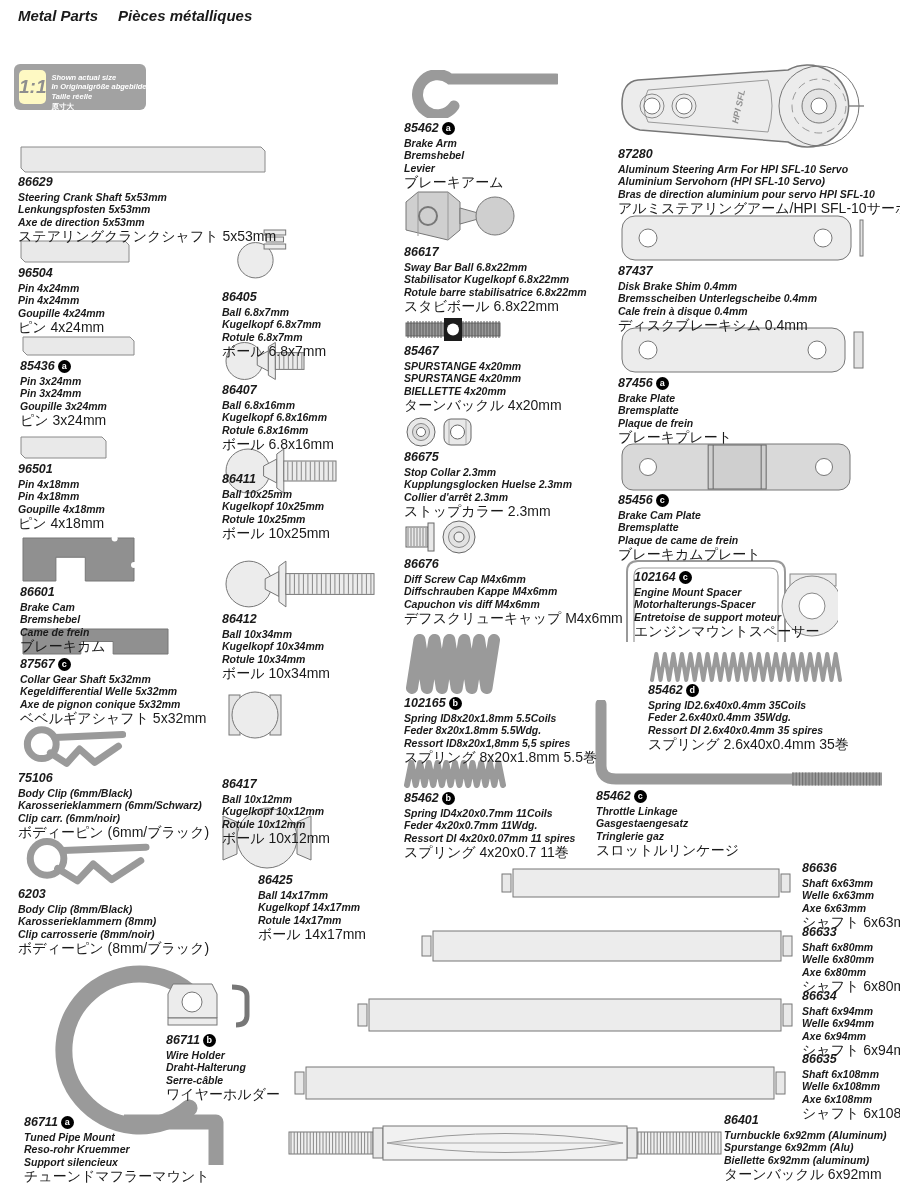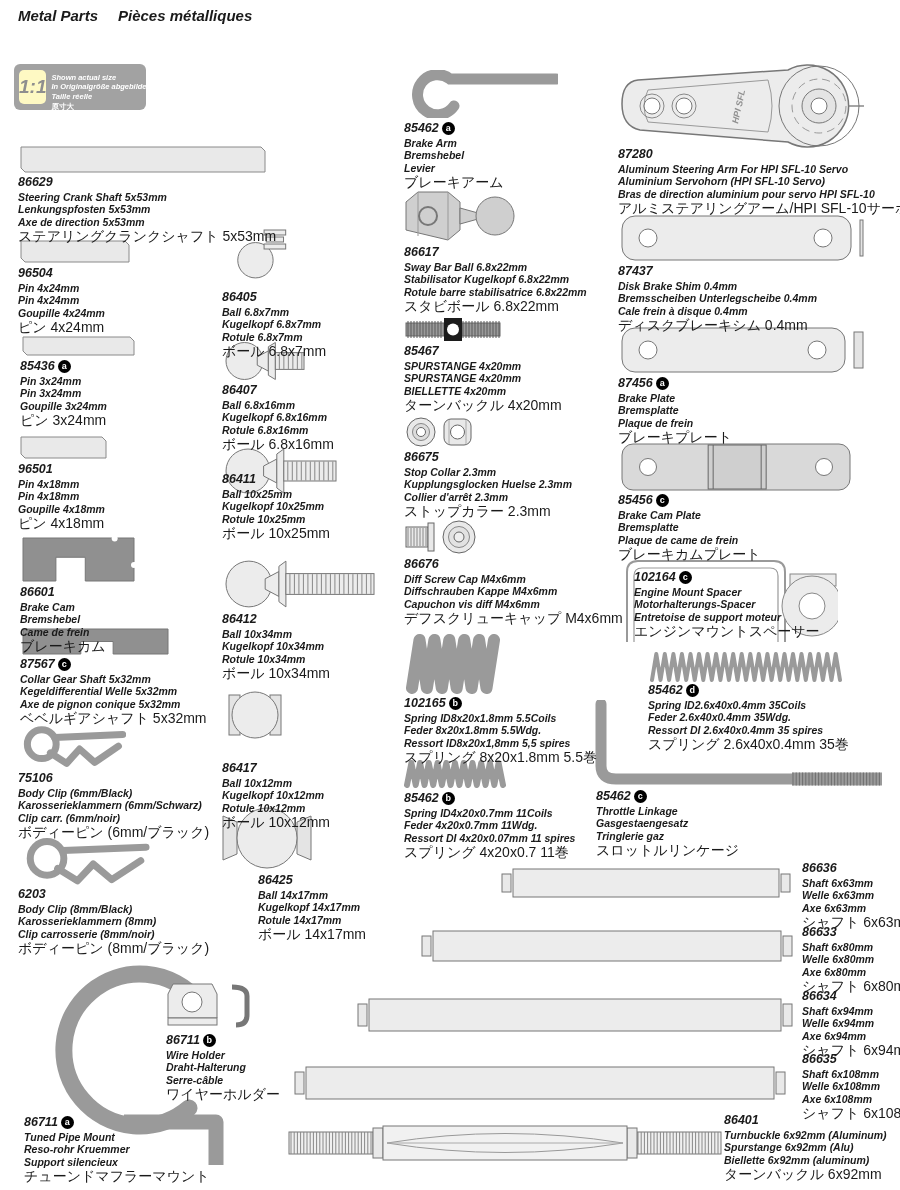--- a/index.html
+++ b/index.html
@@ -257,21 +257,21 @@
         <div class="pl ">Ball 10x34mm</div>
         <div class="pl ">Kugelkopf 10x34mm</div>
         <div class="pl ">Rotule 10x34mm</div>
         <div class="pl ja">ボール 10x34mm</div>
       </div>
       <div class="shape" style="left: 227px; top: 690px; width: 56px; height: 50px;"><svg width="56" height="50" viewBox="0 0 56 50">
           <rect x="2" y="5" width="11" height="40" fill="#e4e4e4" stroke="#777"></rect>
    <rect x="43" y="5" width="11" height="40" fill="#e4e4e4" stroke="#777"></rect>
    <circle cx="28" cy="25" r="23" fill="#ececec" stroke="#777"></circle>
         </svg></div>
-      <div class="part-label" style="left: 222px; top: 761px;">
+      <div class="part-label" style="left: 222px; top: 777px;">
         <div class="part-num">
           <span>86417</span>
         </div>
         <div class="pl ">Ball 10x12mm</div>
         <div class="pl ">Kugelkopf 10x12mm</div>
         <div class="pl ">Rotule 10x12mm</div>
         <div class="pl ja">ボール 10x12mm</div>
       </div>
       <div class="shape" style="left: 221px; top: 806px; width: 92px; height: 64px;"><svg width="92" height="64" viewBox="0 0 92 64">
           <polygon points="2,10 16,16 16,48 2,54" fill="#e4e4e4" stroke="#777"></polygon>

